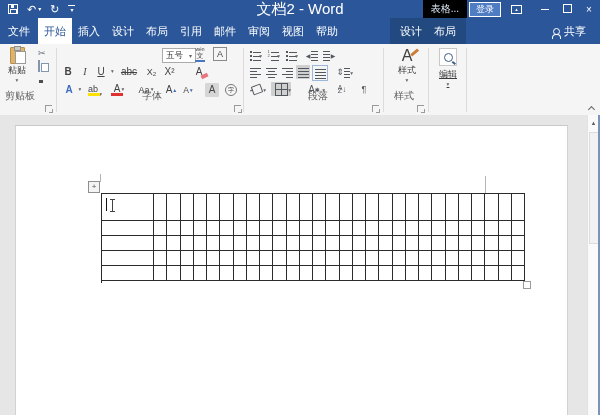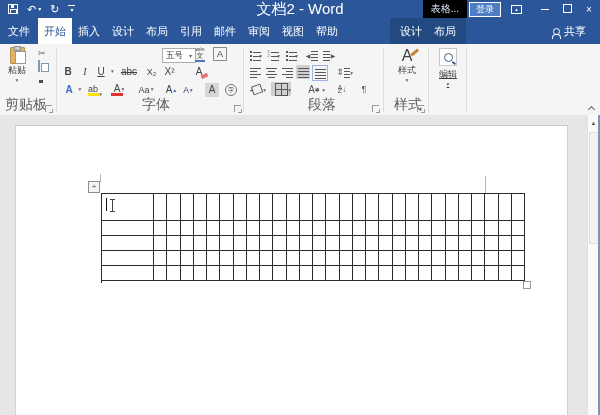--- a/index.html
+++ b/index.html
@@ -35,21 +35,21 @@
   .ctxtabs{display:flex;margin-left:46px;background:#234a80;padding:0 4px;}
   .tellme{display:flex;align-items:center;gap:5px;margin-left:16px;}
   .bulb{width:7px;height:7px;border:1px solid #fff;border-radius:50%;position:relative;}
   .bulb:after{content:"";position:absolute;left:1px;bottom:-3px;width:3px;height:2px;border:1px solid #fff;border-top:none;}
   .share{display:flex;align-items:center;gap:4px;margin-left:auto;margin-right:14px;justify-content:flex-end;}
   .person{width:5px;height:5px;border:1px solid #fff;border-radius:50%;position:relative;}
   .person:after{content:"";position:absolute;left:-2px;top:5px;width:7px;height:4px;border:1px solid #fff;border-bottom:none;border-radius:4px 4px 0 0;}
   
   .ribbon{position:absolute;left:0;top:44px;width:600px;height:71px;background:#f5f5f6;border-bottom:1px solid #d4d4d4;}
   .vsep{position:absolute;top:4px;bottom:3px;width:1px;background:#dcdcdc;}
-  .grouplabel{position:absolute;bottom:1px;font-size:14px;color:#5d5d5d;white-space:nowrap;}
+  .grouplabel{position:absolute;bottom:12px;font-size:10px;color:#5d5d5d;white-space:nowrap;}
   .launcher{position:absolute;bottom:3px;width:6px;height:6px;border-left:1px solid #9a9a9a;border-top:1px solid #9a9a9a;}
   .launcher:after{content:"";position:absolute;right:-1px;bottom:-1px;width:3px;height:3px;border-right:1px solid #9a9a9a;border-bottom:1px solid #9a9a9a;}
   .bigbtn{position:absolute;display:flex;flex-direction:column;align-items:center;font-size:9px;color:#3b3b3b;}
   .clipboard-ic{width:13px;height:15px;background:#e2b267;border:1px solid #b68f4c;border-radius:1px;position:relative;}
   .clipboard-ic:before{content:"";position:absolute;left:3px;top:-2px;width:5px;height:3px;background:#c9c9c9;border:1px solid #8f8f8f;}
   .clipboard-ic:after{content:"";position:absolute;left:4px;top:3px;width:9px;height:11px;background:#fff;border:1px solid #9a9a9a;}
   .mini{position:absolute;font-size:9px;color:#5f6b7a;line-height:1;}
   .copy-ic{width:6px;height:7px;border:1px solid #8396ad;background:#fff;position:relative;}
   .copy-ic:after{content:"";position:absolute;left:2px;top:2px;width:6px;height:7px;border:1px solid #8396ad;background:#fff;}
   .brush-ic{width:9px;height:3px;background:#caa05f;position:relative;transform:rotate(-35deg);}

